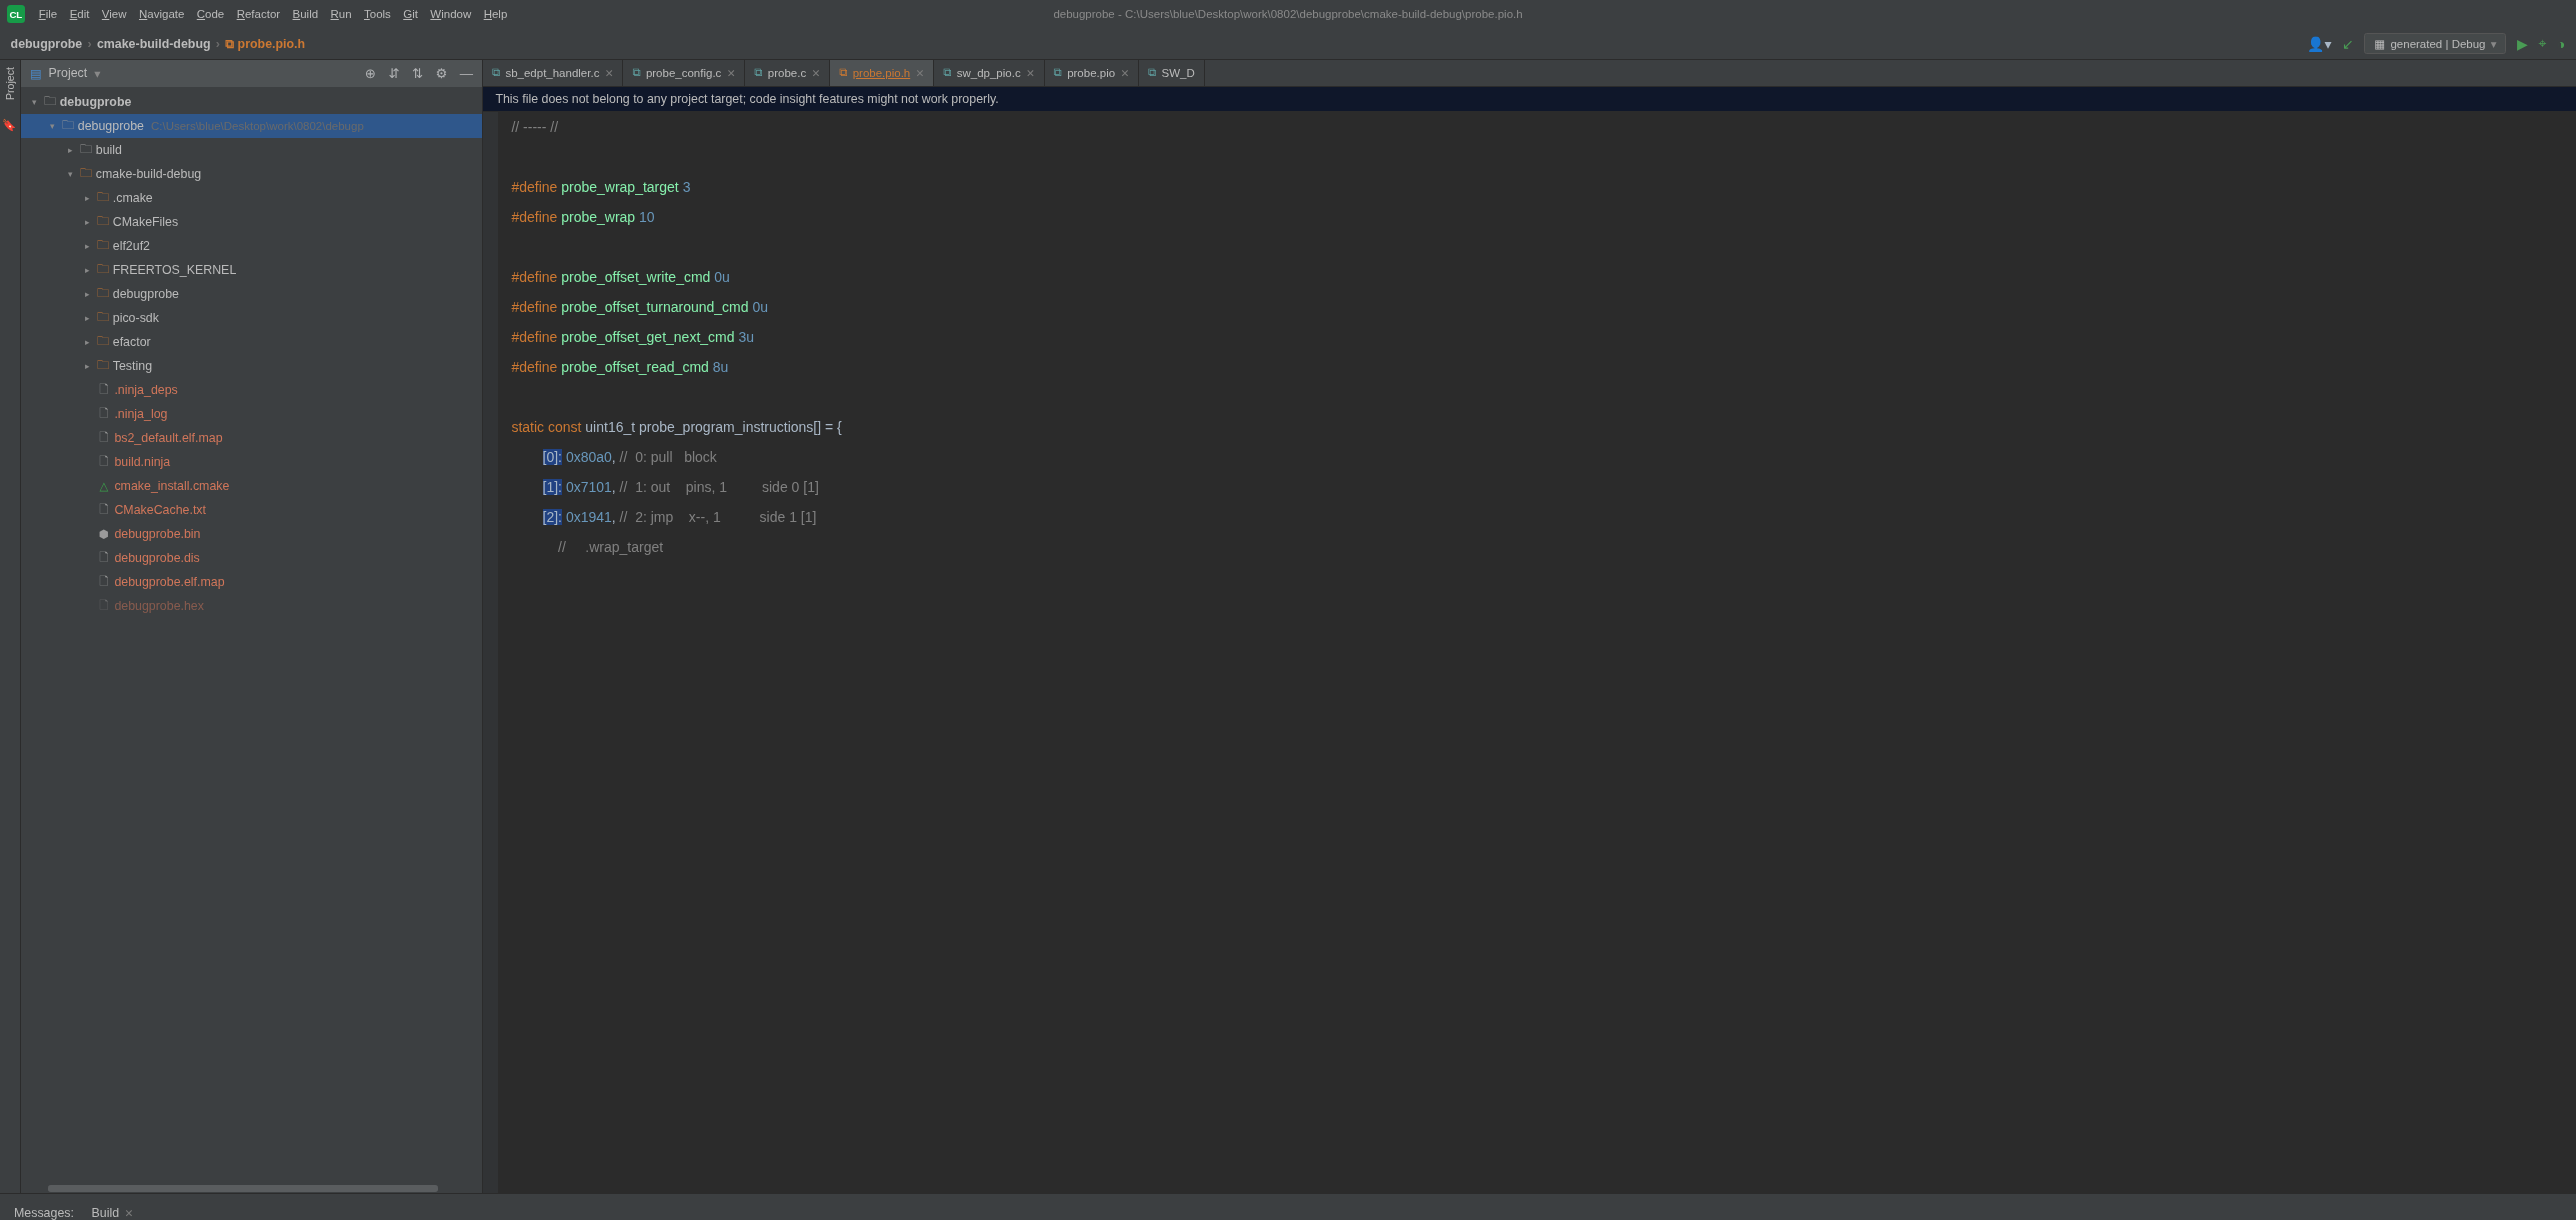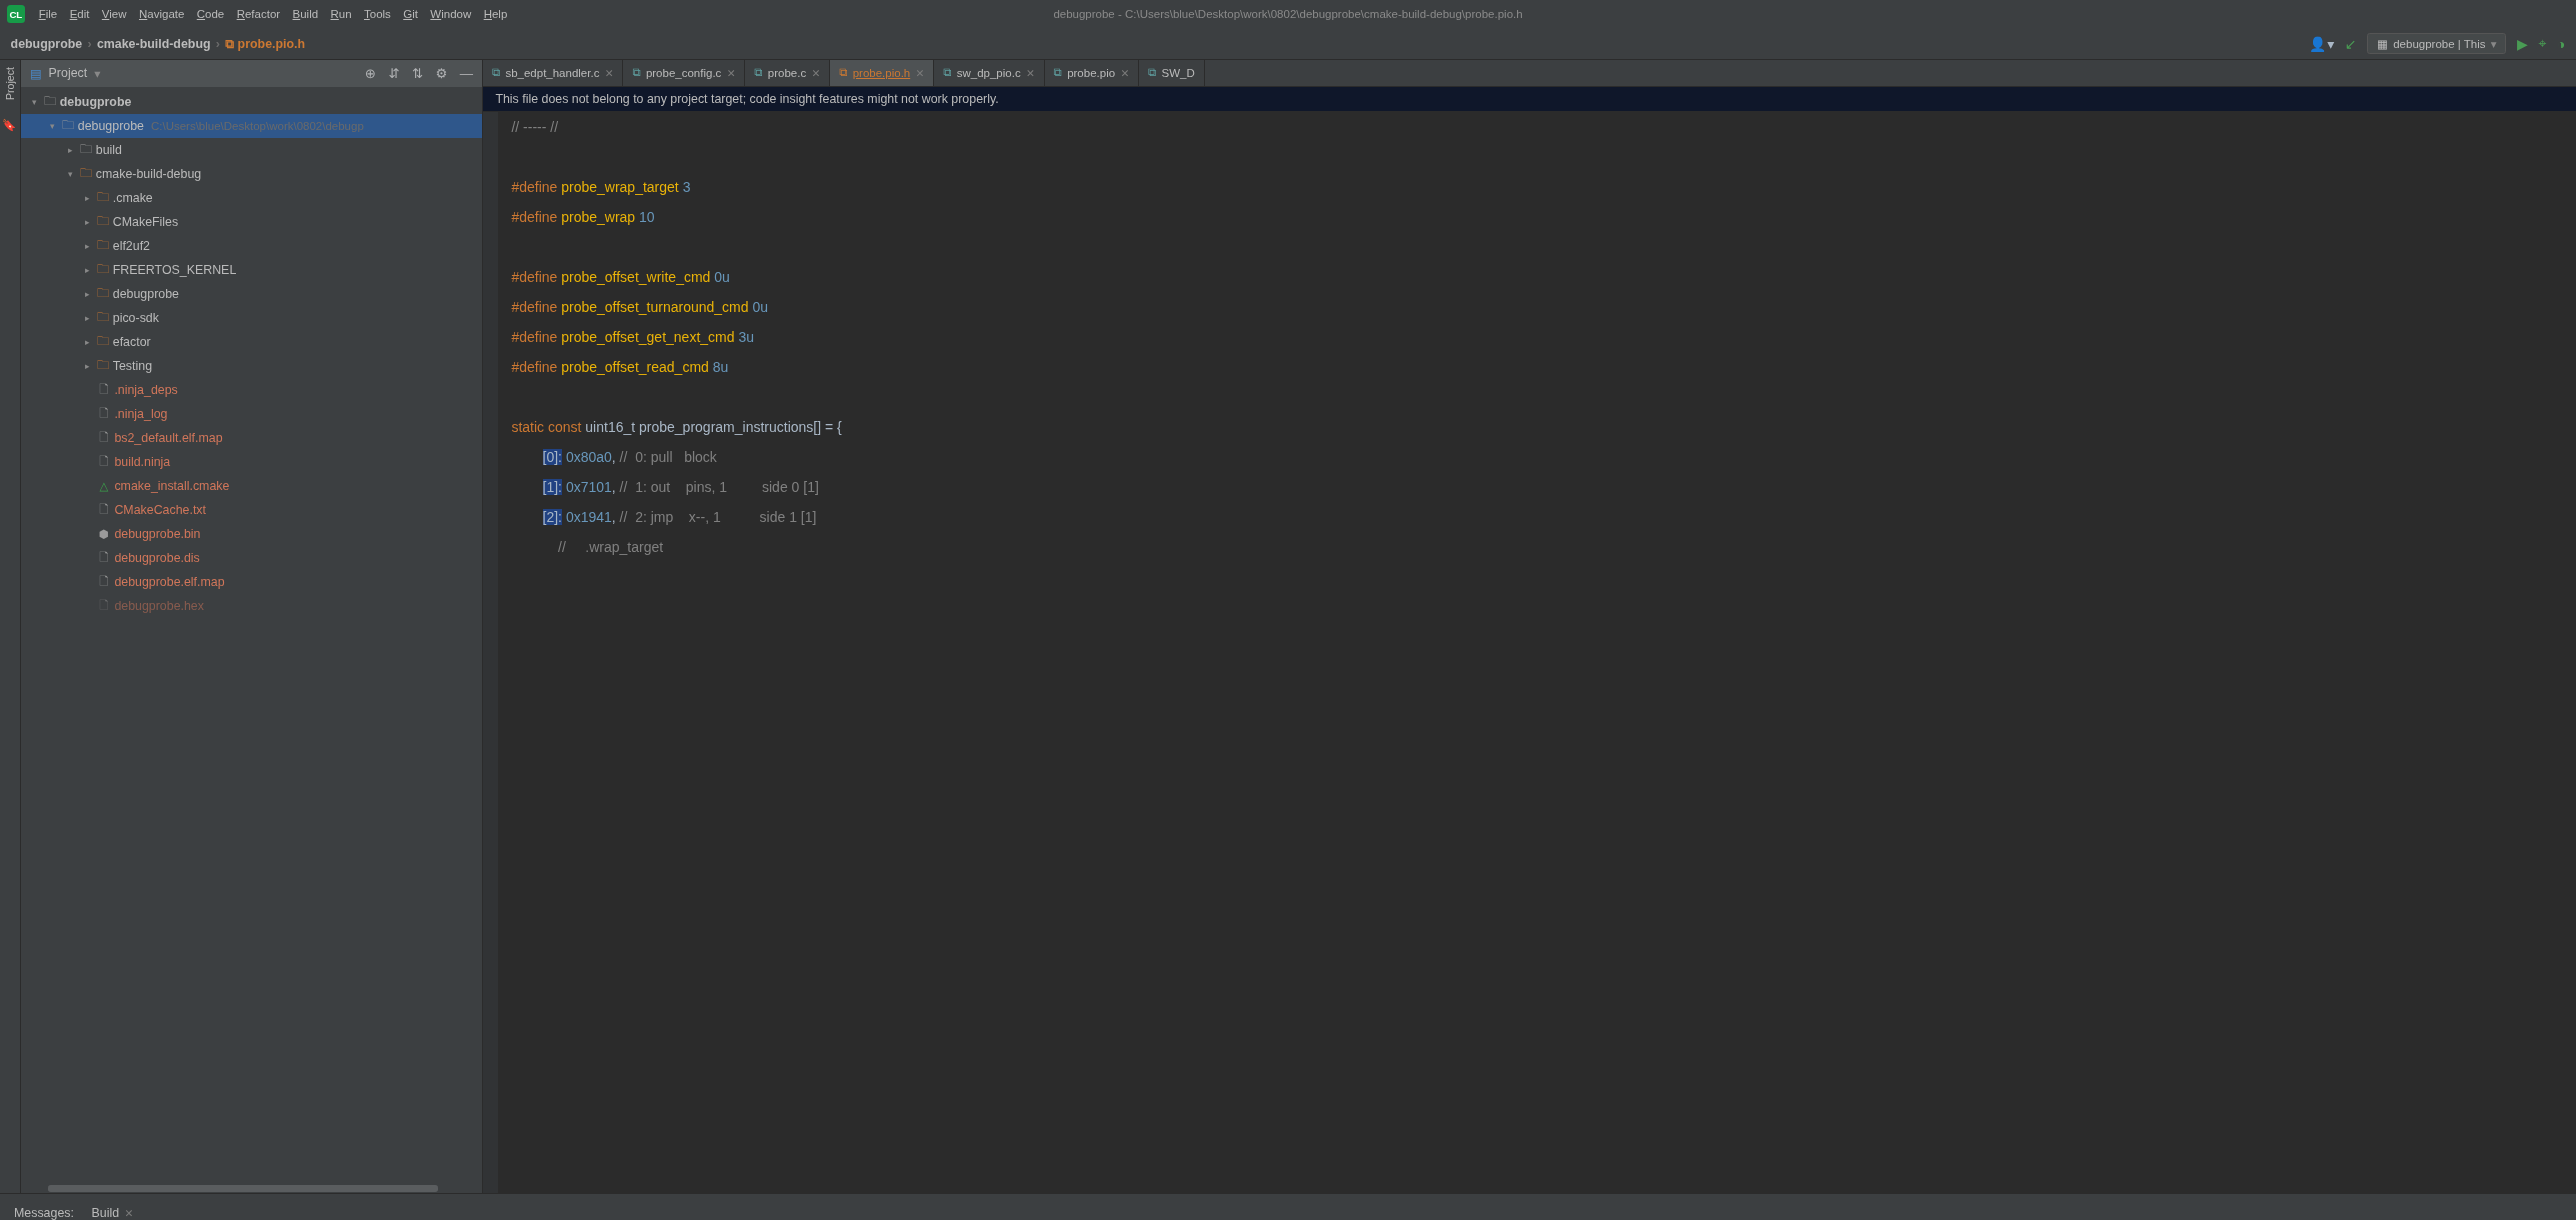--- a/index.html
+++ b/index.html
@@ -58,21 +58,21 @@
 .tabs { height: 26.6px; background: #3c3f41; border-bottom: 0.9px solid #2b2b2b; display:flex; align-items:stretch; overflow:hidden;}
 .tab { display:flex; align-items:center; gap:5.3px; padding: 0 8.9px; border-right:0.9px solid #2b2b2b; color:#bbbbbb; font-size:11.5px; cursor:pointer;}
 .tab .close { color:#7a7a7a; font-size:10.6px;}
 .tab.active { background:#4e5254; }
 .tab.active .tablabel { color:#cc7832; text-decoration: underline;}
 .banner { background:#0f172a; color:#bbbbbb; padding: 5.3px 12.4px; font-size:12.4px; border-bottom:0.9px solid #2b2b2b;}
 .code-area { flex:1; display:flex; background:#2b2b2b; font-family: "JetBrains Mono","Consolas",monospace; font-size:14px; line-height:30px; min-height:0; overflow:hidden;}
 .gutter { background:#313335; color:#606366; text-align:right; padding: 0 12.4px 0 8.9px; user-select:none; font-size:13.3px;}
 .code { flex:1; padding-left: 12.4px; white-space: pre; color:#a9b7c6; position:relative;}
 .foldcol { width:16px; background:#313335; border-right:0.9px solid #2b2b2b;}
-.c-orange{color:#cc7832;} .c-grey{color:#808080;} .c-purple{color:#eab308;} .c-num{color:#6897bb;} .c-hl{background:#214283;}
+.c-orange{color:#cc7832;} .c-grey{color:#808080;} .c-purple{color:#86efac;} .c-num{color:#6897bb;} .c-hl{background:#214283;}
 
 
 .bottom { height: 26.6px; border-top:0.9px solid #2b2b2b; background:#3c3f41; display:flex; align-items:flex-end; padding:0 14px; gap:17.7px; font-size:12.4px;}
 .bottom .tab2 { color:#bbbbbb; display:flex; align-items:center; gap:5.3px;}
 .bottom .close { color:#7a7a7a; font-size:10.6px;}
 .hscroll { height:8.9px; background:#3c3f41; display:flex; padding-left:26.6px;}
 .hscroll .thumb { width:390px; height:7px; background:#5a5d5f; border-radius:2.7px;}
 </style>
 </head>
 <body>
@@ -107,21 +107,21 @@
       <span class="file">
         <span style="color:#cc7832;">⧉</span>
         <span>probe.pio.h</span>
       </span>
     </div>
     <div class="toolbar-right">
       <span class="iconbtn">👤▾</span>
       <span class="iconbtn" style="color:#499c54;">↙</span>
       <div class="run-config">
         <span>▦</span>
-        <span>debugprobe | This</span>
+        <span>generated | Debug</span>
         <span style="color:#888;">▾</span>
       </div>
       <span class="run-green">▶</span>
       <span class="bug-green">⌖</span>
       <span class="iconbtn" style="color:#499c54;">◑</span>
     </div>
   </div>
 
   <div class="body">
 

